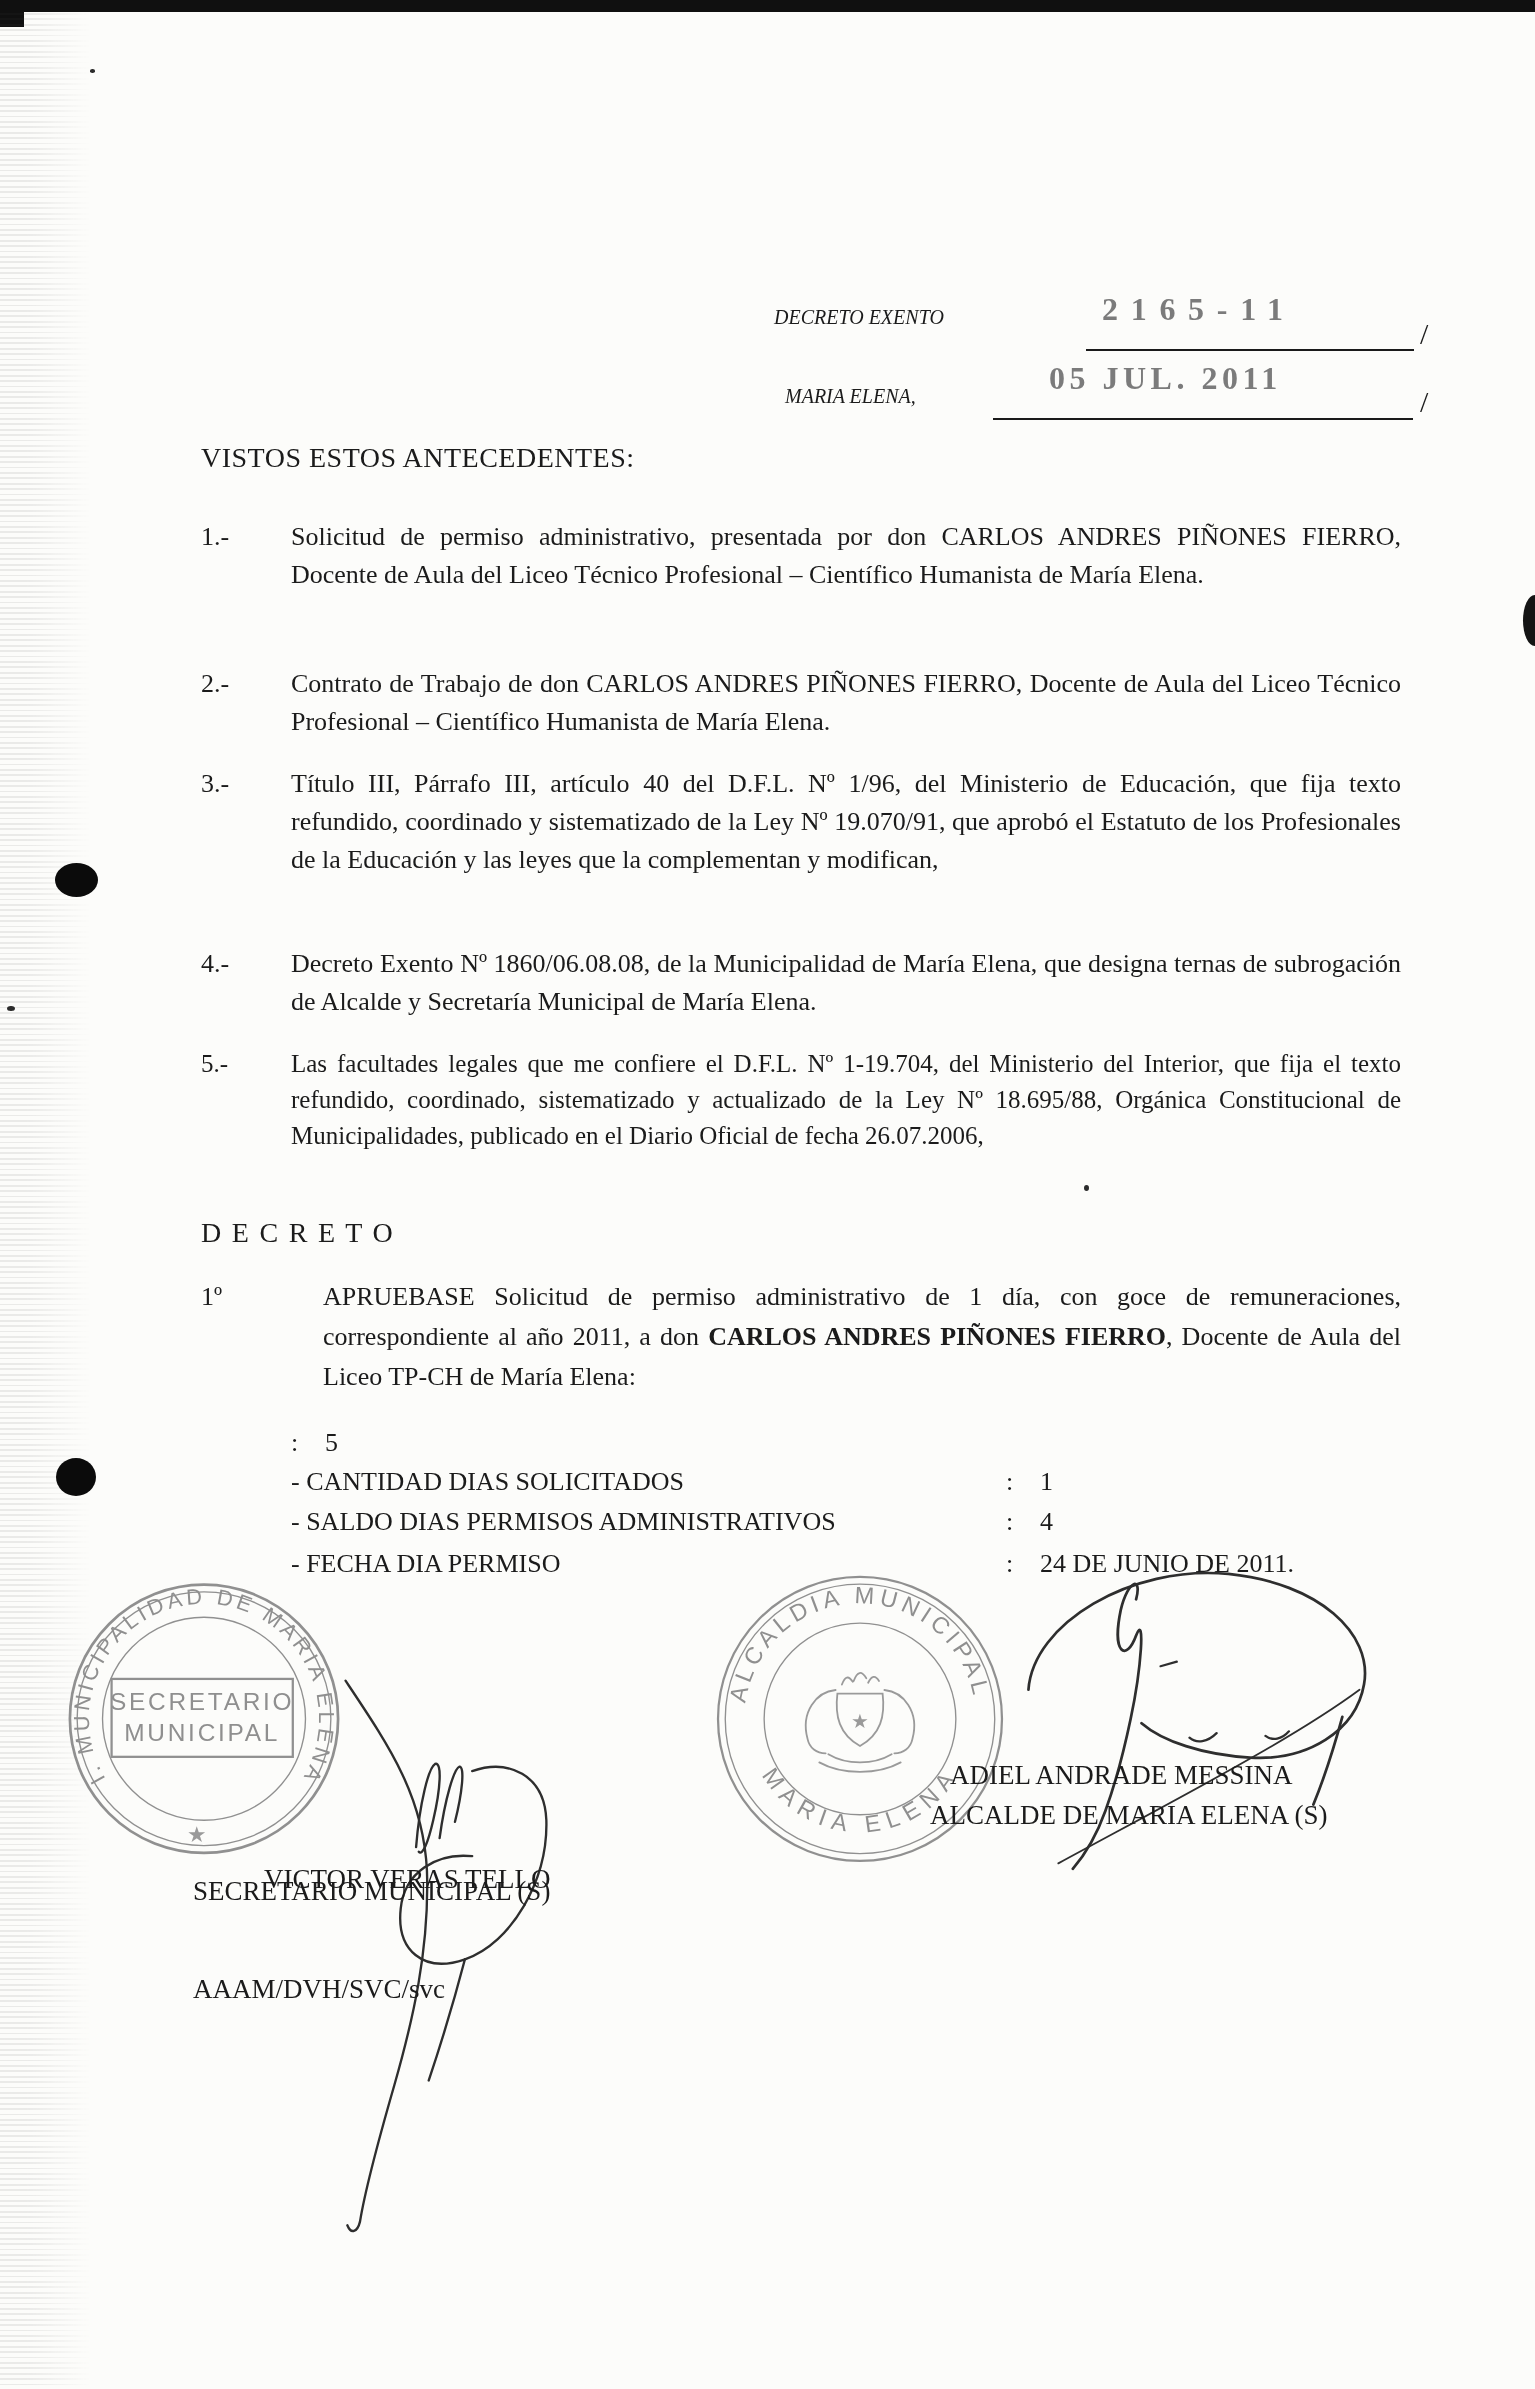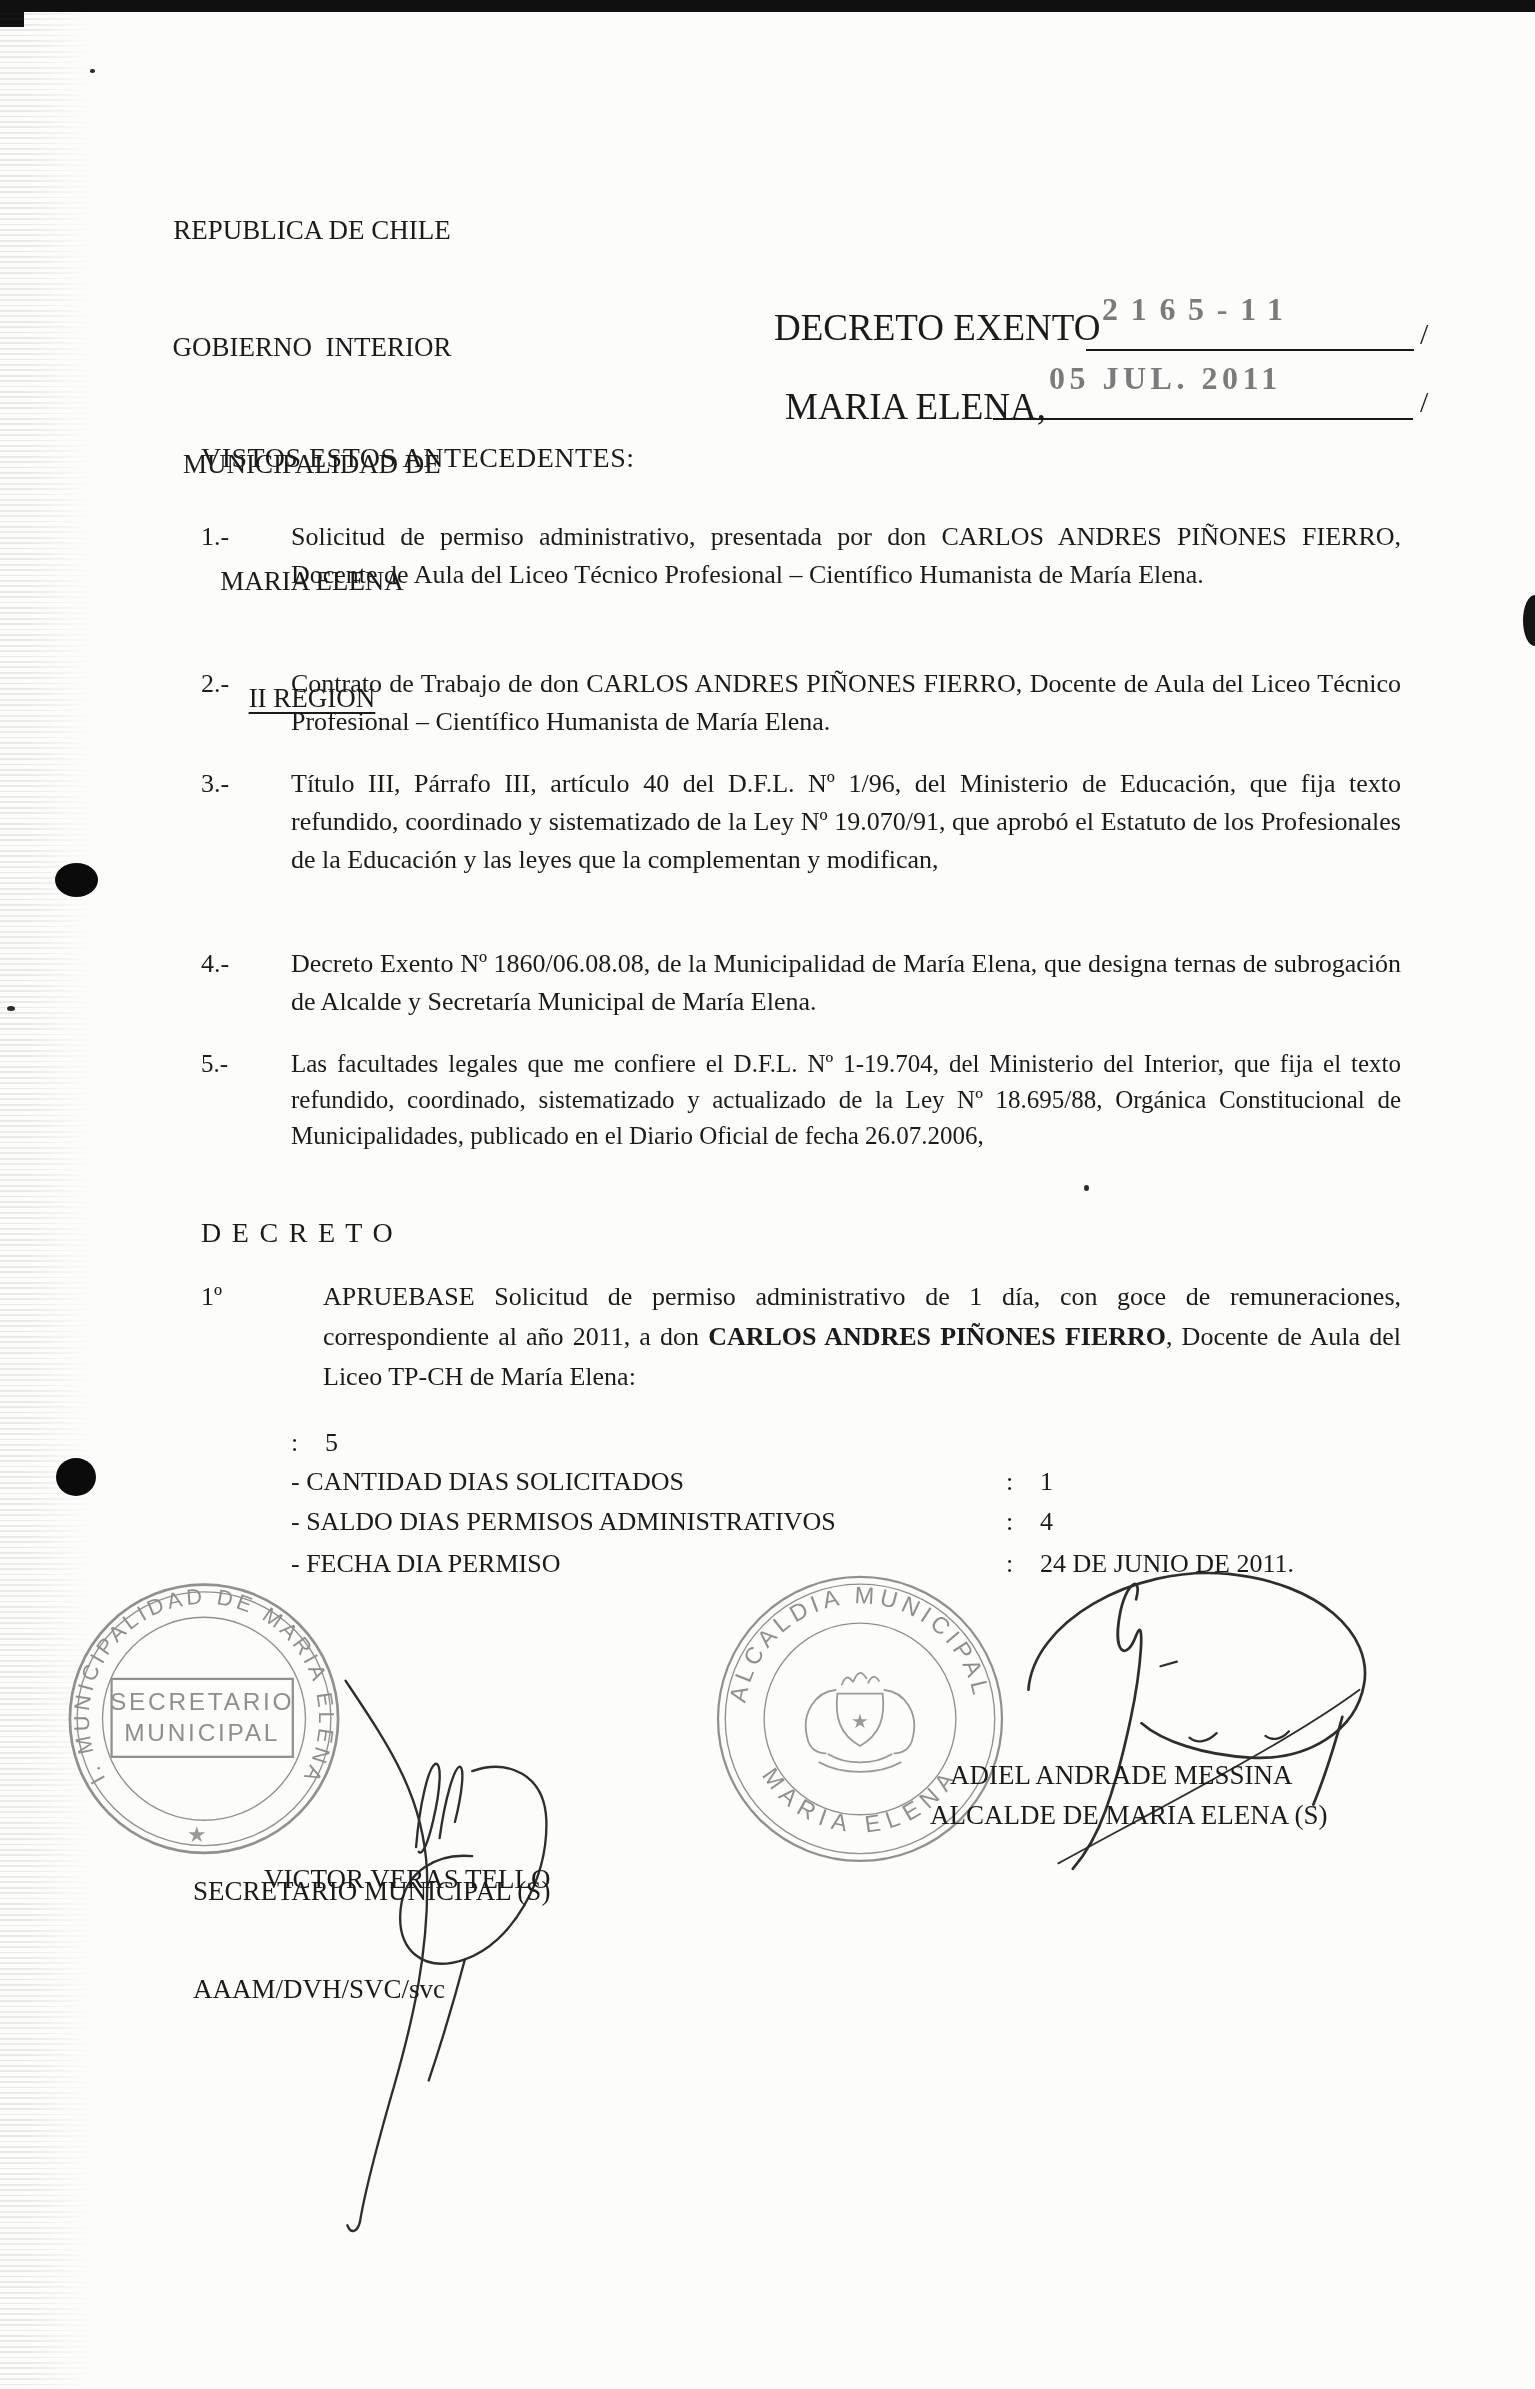--- a/index.html
+++ b/index.html
@@ -21,21 +21,21 @@
   }
   .hole{background:#0b0b0b;border-radius:50%;}
   .hole1{left:55px;top:863px;width:43px;height:34px;}
   .hole2{left:56px;top:1458px;width:40px;height:38px;}
   .right-blob{left:1523px;top:595px;width:23.5px;height:51px;background:#141414;border-radius:50%;}
   .speck{background:#2c2c2c;border-radius:50%;}
   
   .letterhead{left:172px;top:133px;width:280px;text-align:center;font-size:27px;line-height:39px;white-space:pre-wrap;}
   .letterhead .ul{text-decoration:underline;text-underline-offset:4.5px;}
   
-  .lbl{font-size:37px;}
+  .lbl{font-size:20px;font-style:italic;}
   .line{border-bottom:2.2px solid #1a1a1a;height:0;}
   .stamp-print{
     font-family:Liberation Serif, serif;
     font-weight:bold;color:#7b7b7b;font-size:32px;
   }
   .slash{font-size:30px;}
   
   .heading{font-size:28px;letter-spacing:0.5px;}
   .vitem{position:absolute;left:201px;width:1200px;display:flex;font-size:26px;line-height:38px;}
   .vnum{flex:0 0 90px;}
@@ -59,27 +59,20 @@
   <div class="abs top-bar"></div>
   <div class="abs top-bar-nub"></div>
   <div class="abs left-texture"></div>
   <div class="abs hole hole1"></div>
   <div class="abs hole hole2"></div>
   <div class="abs right-blob"></div>
   <div class="abs speck" style="left:90px;top:69px;width:4.5px;height:3.6px;"></div>
   <div class="abs speck" style="left:1084px;top:1185px;width:5.4px;height:6.3px;"></div>
   <div class="abs speck" style="left:7.2px;top:1006px;width:8.1px;height:5.4px;"></div>
 
-  <div class="abs letterhead">
-    <div>REPUBLICA DE CHILE</div>
-    <div>GOBIERNO  INTERIOR</div>
-    <div>MUNICIPALIDAD DE</div>
-    <div>MARIA ELENA</div>
-    <div class="ul">II REGION</div>
-  </div>
 
   <div class="abs lbl" style="left:774px;top:306px;">DECRETO EXENTO</div>
   <div class="abs stamp-print" style="left:1102px;top:291px;letter-spacing:12.7px;">2165-11</div>
   <div class="abs line" style="left:1086px;top:349px;width:328px;"></div>
   <div class="abs slash" style="left:1420px;top:317px;">/</div>
 
   <div class="abs lbl" style="left:785px;top:385px;">MARIA ELENA,</div>
   <div class="abs stamp-print" style="left:1049px;top:360px;letter-spacing:4.5px;">05 JUL. 2011</div>
   <div class="abs line" style="left:993px;top:418px;width:420px;"></div>
   <div class="abs slash" style="left:1420px;top:385px;">/</div>

